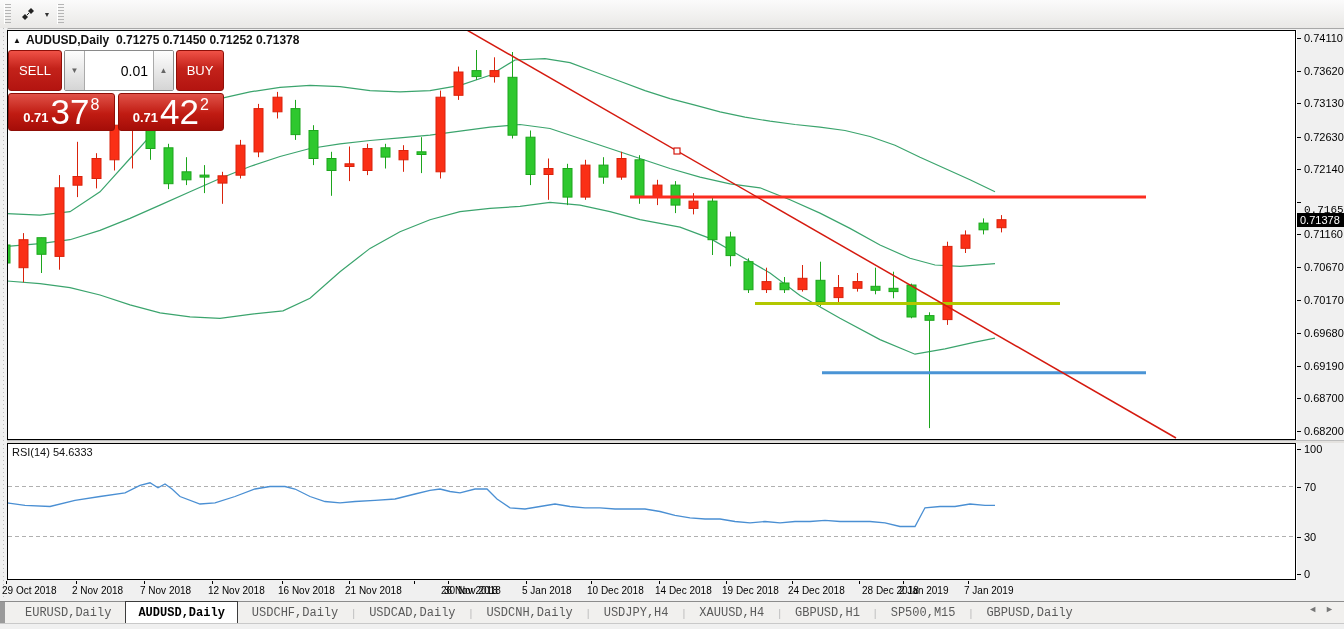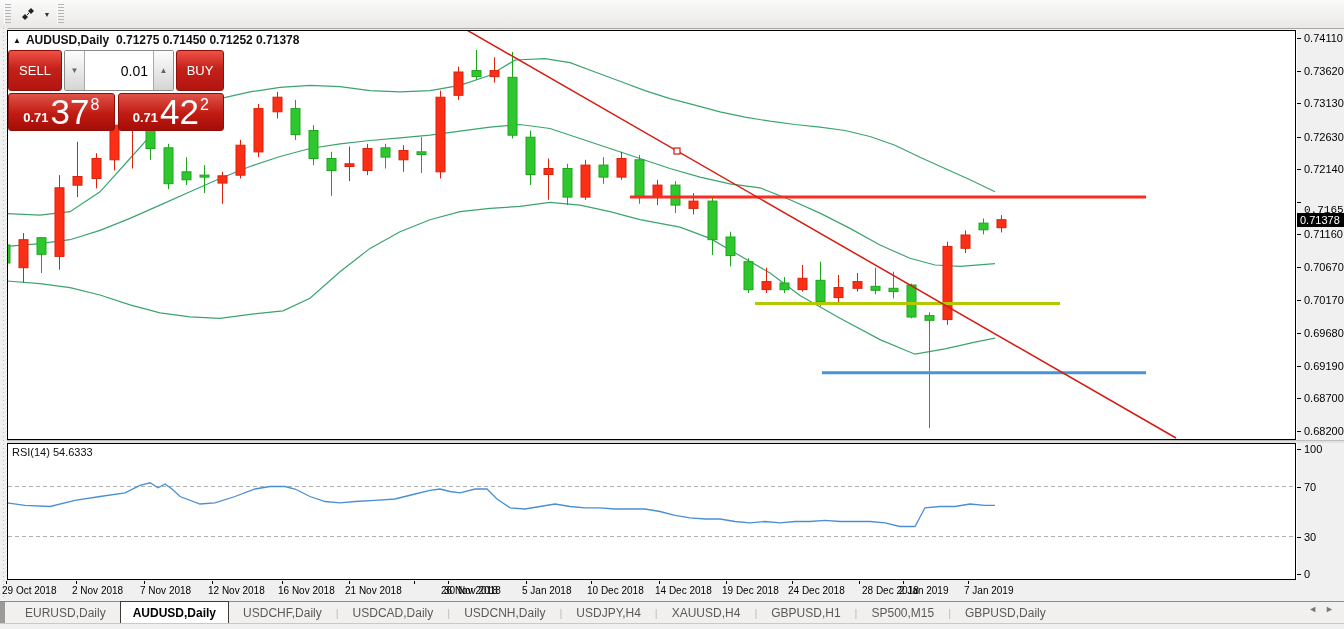--- a/index.html
+++ b/index.html
@@ -54,21 +54,21 @@
   #ocp-bottom{display:flex;margin-top:2px;gap:3px;height:38px;}
   .tile{flex:1;display:flex;align-items:flex-end;justify-content:center;color:#fff;padding-bottom:3px;
         background:linear-gradient(#e05248,#c01b12 55%,#a50d08);border:1px solid #8f0f08;border-radius:3px;}
   .tile .pfx{font-size:13px;font-weight:bold;margin-right:2px;line-height:1.5;}
   .tile .big{font-size:35px;line-height:.86;font-weight:400;}
   .tile .sup{font-size:16px;line-height:1;align-self:flex-start;margin-top:3px;margin-left:1px;}
   
   #tabbar{position:absolute;left:0;top:601px;width:1344px;height:21px;background:#f1f0ee;
           border-top:1px solid #8c8c8c;display:flex;align-items:stretch;}
   #tab-notch{width:5px;background:#9a9a9a;margin-right:6px;}
-  .tab{display:flex;align-items:center;padding:0 14px;font-size:12px;color:#5a5a5a;}
+  .tab{display:flex;align-items:center;padding:0 14px;font-size:12px;color:#5a5a5a;font-family:Liberation Mono, monospace;}
   .tab.active{background:#fff;border:1px solid #3c3c3c;border-bottom:none;color:#000;
               font-weight:bold;margin-top:-1px;padding:0 12px;}
   .tab-sep{display:flex;align-items:center;color:#bdbdbd;font-size:11px;}
   #tab-arrows{position:absolute;right:10px;top:604px;display:flex;gap:8px;color:#777;font-size:9px;z-index:8;}
   #status-strip{position:absolute;left:0;top:623px;width:1344px;height:6px;background:#f0f0f0;
                 border-top:1px solid #c9c9c9;}
 </style>
 </head>
 <body>
 

